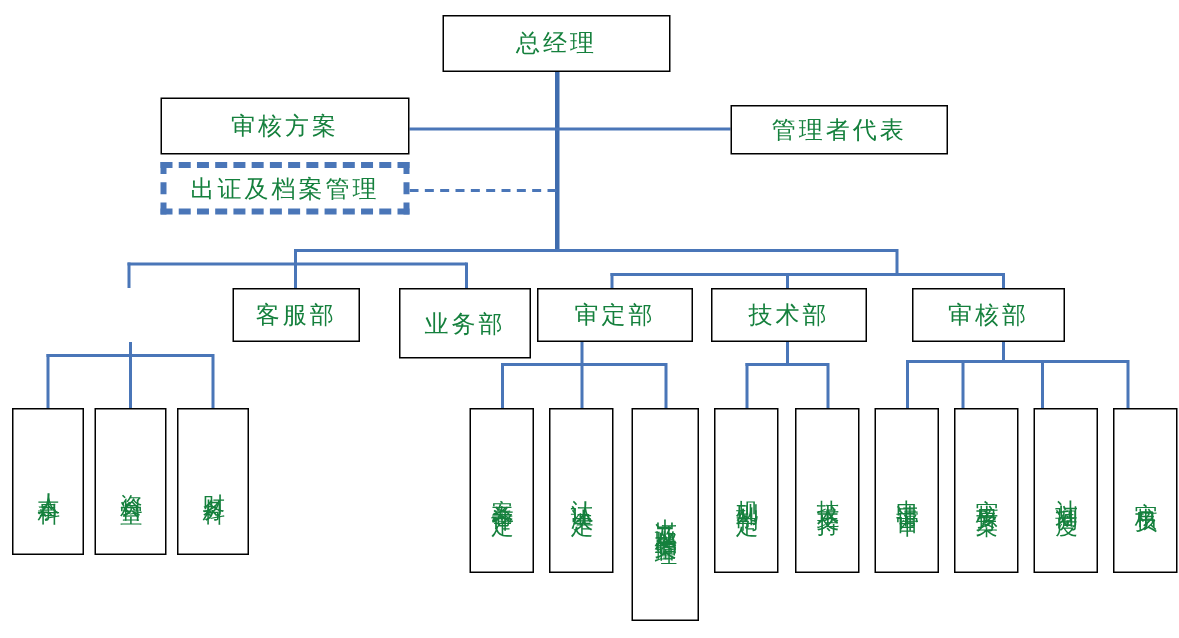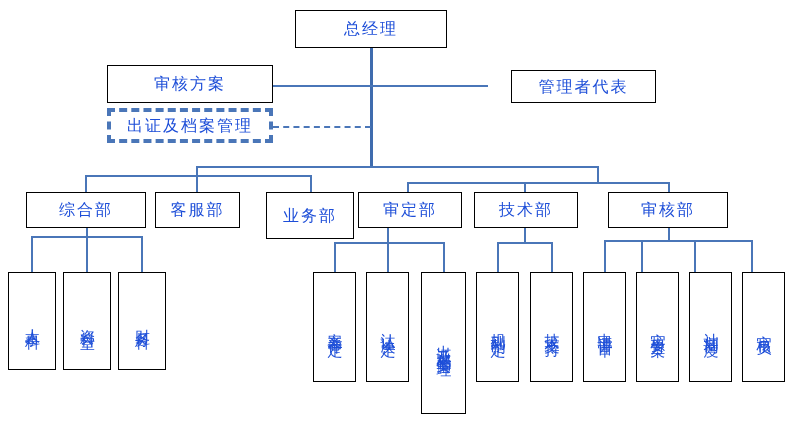--- a/index.html
+++ b/index.html
@@ -17,21 +17,21 @@
     background: #ffffff;
     overflow: hidden;
   }
 
   
   .box {
     position: absolute;
     box-sizing: border-box;
     border: 1.6px solid #000000;
     background: #ffffff;
-    color: #1d4ed8;
+    color: #15803d;
     display: flex;
     align-items: center;
     justify-content: center;
     text-align: right;
     letter-spacing: 2px;
     z-index: 5;
   }
   .box.h {
     font-size: 16px;
     line-height: 1.1;
@@ -114,29 +114,28 @@
   <div class="conn v" style="left:668px; top:228px; height:13px;"></div>
   <div class="conn h" style="left:604px; top:240px; width:148px;"></div>
   <div class="conn v" style="left:604px; top:240px; height:32px;"></div>
   <div class="conn v" style="left:641px; top:240px; height:32px;"></div>
   <div class="conn v" style="left:694px; top:240px; height:32px;"></div>
   <div class="conn v" style="left:751px; top:240px; height:32px;"></div>
 
   <div class="box h" style="left:295px; top:10px; width:152px; height:38px;">总经理</div>
 
   <div class="box h" style="left:107px; top:65px; width:166px; height:38px;">审核方案</div>
-  <div class="box h" style="left:487px; top:70px; width:145px; height:33px;margin-left:24px;">管理者代表</div>
+  <div class="box h" style="left:487px; top:70px; width:145px; height:33px;">管理者代表</div>
   <div class="box h dashed" style="left:107px; top:108px; width:166px; height:35px;">出证及档案管理</div>
 
-  <div class="box h" style="left:26px; top:192px; width:120px; height:36px;">综合部</div>
   <div class="box h" style="left:155px; top:192px; width:85px; height:36px;">客服部</div>
   <div class="box h" style="left:266px; top:192px; width:88px; height:47px;">业务部</div>
   <div class="box h" style="left:358px; top:192px; width:104px; height:36px;">审定部</div>
   <div class="box h" style="left:474px; top:192px; width:104px; height:36px;">技术部</div>
-  <div class="box h" style="left:608px; top:192px; width:120px; height:36px;">审核部</div>
+  <div class="box h" style="left:608px; top:192px; width:102px; height:36px;">审核部</div>
 
   <div class="box v" style="left:8px; top:272px; width:48px; height:98px;">人事科</div>
   <div class="box v" style="left:63px; top:272px; width:48px; height:98px;">资料室</div>
   <div class="box v" style="left:118px; top:272px; width:48px; height:98px;">财务科</div>
 
   <div class="box v" style="left:313px; top:272px; width:43px; height:110px;">案卷评定</div>
   <div class="box v" style="left:366px; top:272px; width:43px; height:110px;">认证决定</div>
   <div class="box v" style="left:421px; top:272px; width:45px; height:142px;">出证及档案管理</div>
 
   <div class="box v" style="left:476px; top:272px; width:43px; height:110px;">规则制定</div>

